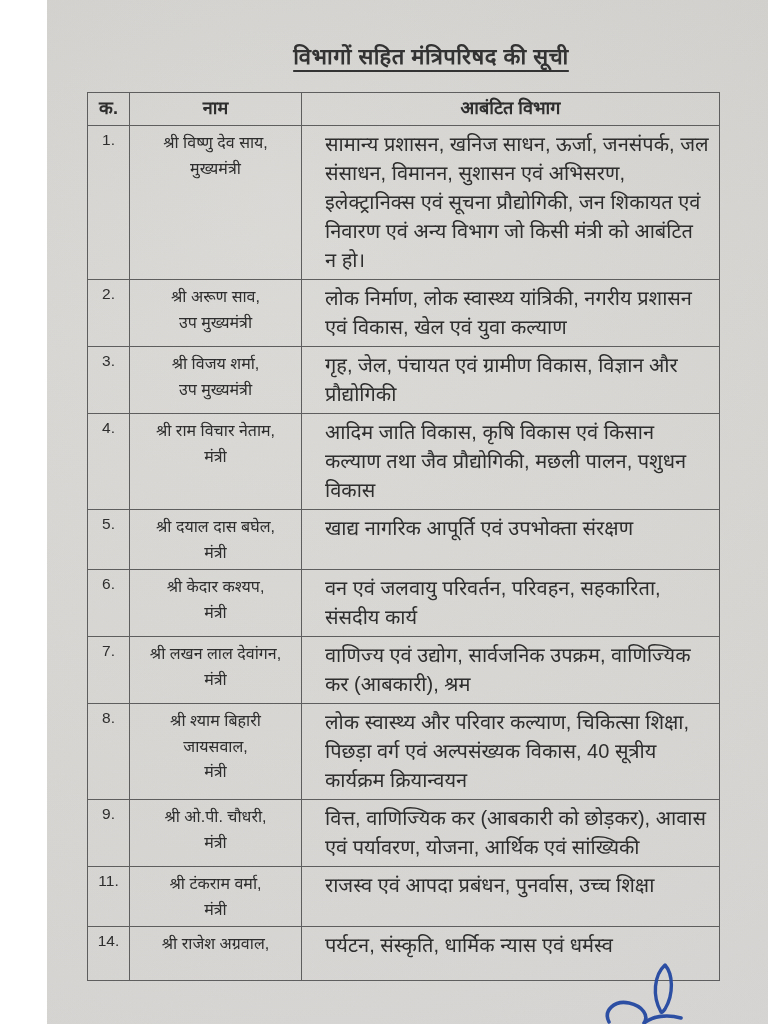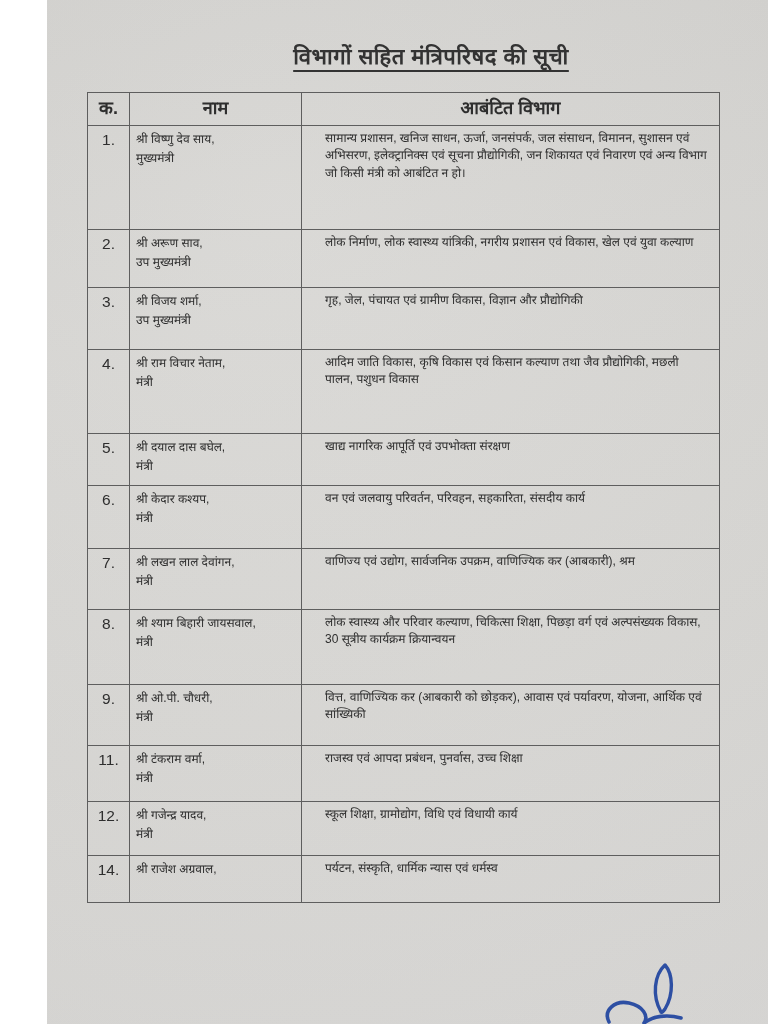--- a/index.html
+++ b/index.html
@@ -44,30 +44,31 @@
   }
   col.c-serial{width:42px;}
   col.c-name{width:172px;}
   col.c-depts{width:418px;}
   td.col-serial{
     text-align:center;
     font-size:15.5px;
     padding:5px 2px 3px;
   }
   td.col-name{
-    font-size:12px;
+    text-align:center;
+    font-size:16px;
     padding:4px 6px;
   }
   td.col-name .name-line,
   td.col-name .role-line{
     line-height:1.6;
   }
   td.col-depts{
     text-align:left;
-    font-size:12px;
+    font-size:20px;
     line-height:1.45;
     padding:4px 10px 4px 23px;
   }
   tbody tr:nth-child(1){height:104px;}
   tbody tr:nth-child(2){height:58px;}
   tbody tr:nth-child(3){height:62px;}
   tbody tr:nth-child(4){height:84px;}
   tbody tr:nth-child(5){height:52px;}
   tbody tr:nth-child(6){height:63px;}
   tbody tr:nth-child(7){height:61px;}
@@ -160,45 +161,37 @@
             <div class="role-line">मंत्री</div>
           </td>
           <td class="col-depts">वाणिज्य एवं उद्योग, सार्वजनिक उपक्रम, वाणिज्यिक कर (आबकारी), श्रम</td>
         </tr>
         <tr>
           <td class="col-serial">8.</td>
           <td class="col-name">
             <div class="name-line">श्री श्याम बिहारी जायसवाल,</div>
             <div class="role-line">मंत्री</div>
           </td>
-          <td class="col-depts">लोक स्वास्थ्य और परिवार कल्याण, चिकित्सा शिक्षा, पिछड़ा वर्ग एवं अल्पसंख्यक विकास, 30 सूत्रीय कार्यक्रम क्रियान्वयन</td>
+          <td class="col-depts">लोक स्वास्थ्य और परिवार कल्याण, चिकित्सा शिक्षा, पिछड़ा वर्ग एवं अल्पसंख्यक विकास, 40 सूत्रीय कार्यक्रम क्रियान्वयन</td>
         </tr>
         <tr>
           <td class="col-serial">9.</td>
           <td class="col-name">
             <div class="name-line">श्री ओ.पी. चौधरी,</div>
             <div class="role-line">मंत्री</div>
           </td>
           <td class="col-depts">वित्त, वाणिज्यिक कर (आबकारी को छोड़कर), आवास एवं पर्यावरण, योजना, आर्थिक एवं सांख्यिकी</td>
         </tr>
         <tr>
           <td class="col-serial">11.</td>
           <td class="col-name">
             <div class="name-line">श्री टंकराम वर्मा,</div>
             <div class="role-line">मंत्री</div>
           </td>
           <td class="col-depts">राजस्व एवं आपदा प्रबंधन, पुनर्वास, उच्च शिक्षा</td>
-        </tr>
-        <tr>
-          <td class="col-serial">12.</td>
-          <td class="col-name">
-            <div class="name-line">श्री गजेन्द्र यादव,</div>
-            <div class="role-line">मंत्री</div>
-          </td>
-          <td class="col-depts">स्कूल शिक्षा, ग्रामोद्योग, विधि एवं विधायी कार्य</td>
         </tr>
         <tr>
           <td class="col-serial">14.</td>
           <td class="col-name">
             <div class="name-line">श्री राजेश अग्रवाल,</div>
           </td>
           <td class="col-depts">पर्यटन, संस्कृति, धार्मिक न्यास एवं धर्मस्व</td>
         </tr>
       </tbody>
   </table>

